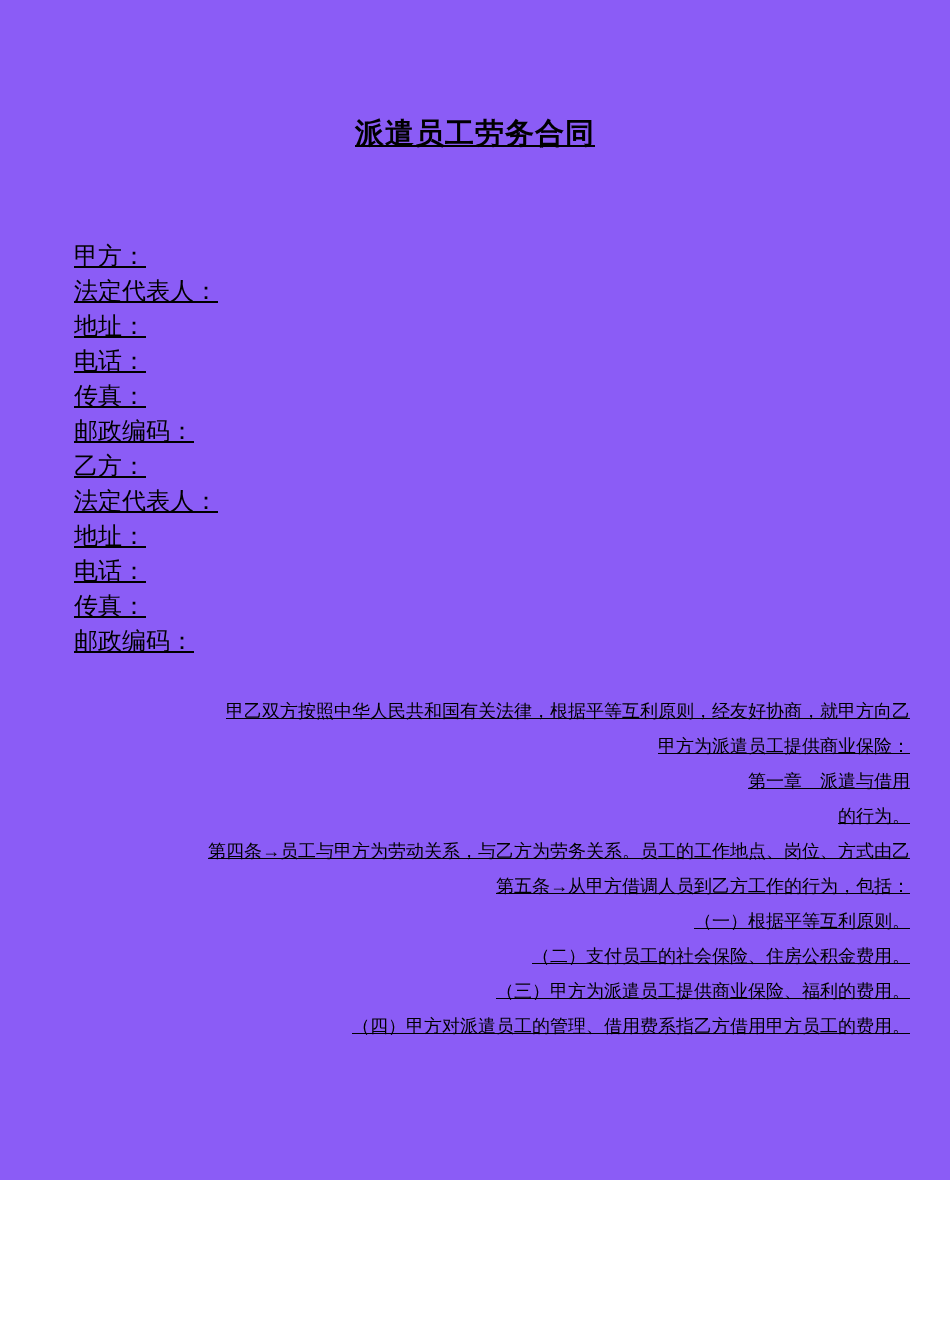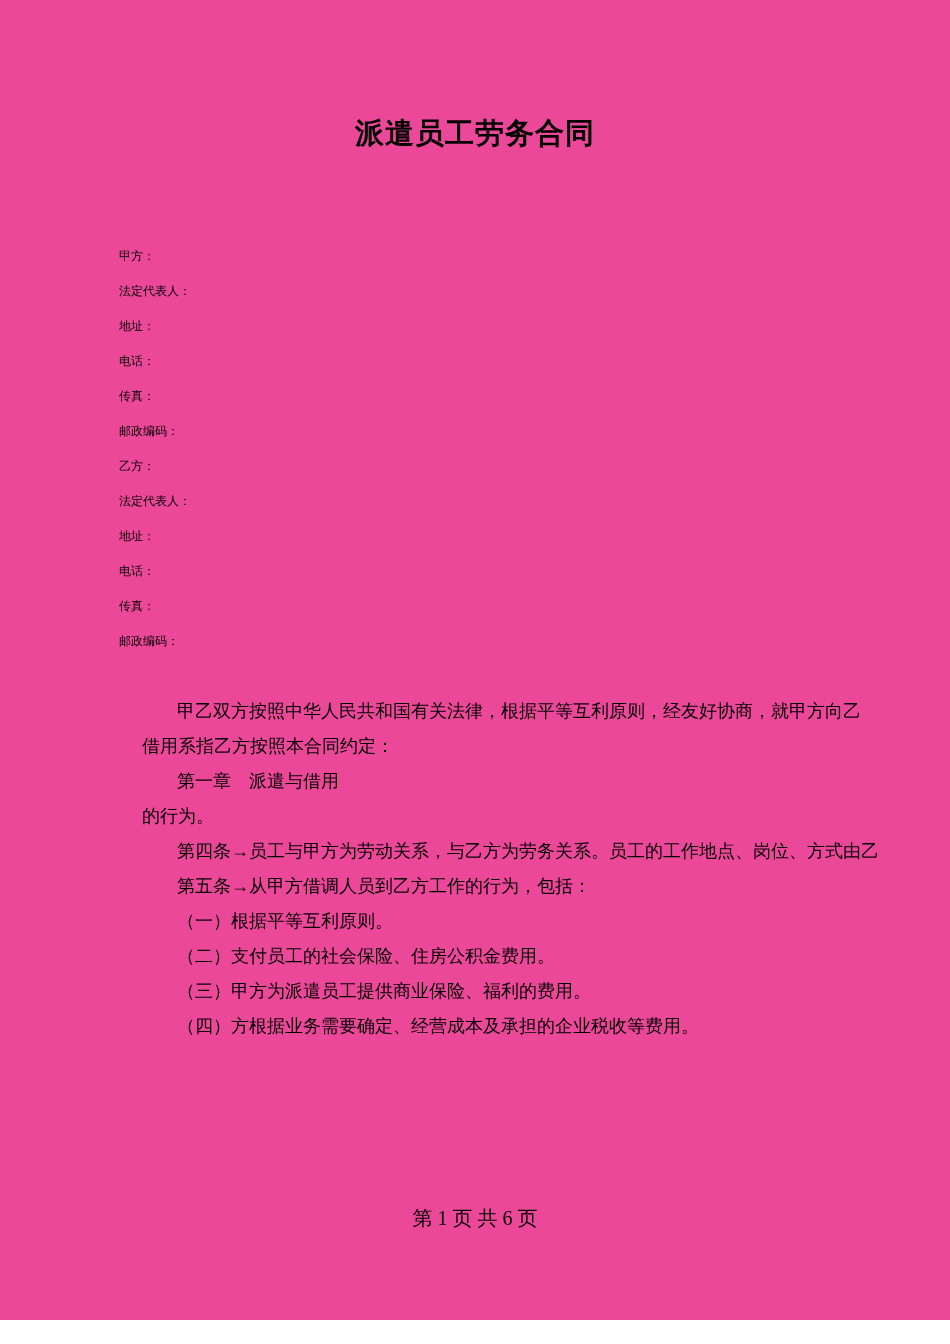--- a/index.html
+++ b/index.html
@@ -3,50 +3,52 @@
 <meta charset="utf-8">
 <style>
   html, body {
     margin: 0;
     padding: 0;
     background: #ffffff;
   }
   .page {
     position: relative;
     width: 950px;
-    height: 1320px;
-    background: #ec4899;
+    height: 1180px;
+    background: #8b5cf6;
     color: #000000;
     font-family: "Liberation Serif", "DejaVu Serif", serif;
     overflow: hidden;
+    text-decoration: underline;
   }
   .doc-title {
     margin: 0;
     padding-top: 112px;
     height: 42px;
     line-height: 42px;
     text-align: center;
     font-size: 29px;
     font-weight: bold;
     letter-spacing: 1px;
   }
   .fields {
     margin: 0;
   }
   .fields-a { margin-top: 85px; }
   .fields-b { }
   .field-line {
     height: 35px;
     line-height: 35px;
-    font-size: 12px;
-    padding-left: 119px;
+    font-size: 24px;
+    padding-left: 74px;
     white-space: nowrap;
   }
   .body-block {
     margin-top: 35px;
+    text-align: right;
   }
   .body-line {
     height: 35px;
     line-height: 35px;
     font-size: 18px;
     margin-left: 142px;
     margin-right: 40px;
     white-space: nowrap;
   }
   .body-line.indent {
@@ -82,26 +84,26 @@
       <div class="field-line">乙方：</div>
       <div class="field-line">法定代表人：</div>
       <div class="field-line">地址：</div>
       <div class="field-line">电话：</div>
       <div class="field-line">传真：</div>
       <div class="field-line">邮政编码：</div>
     </div>
 
   <div class="body-block" id="contract-body">
       <div class="body-line indent">甲乙双方按照中华人民共和国有关法律，根据平等互利原则，经友好协商，就甲方向乙</div>
-      <div class="body-line">借用系指乙方按照本合同约定：</div>
+      <div class="body-line">甲方为派遣员工提供商业保险：</div>
       <div class="body-line indent">第一章　派遣与借用</div>
       <div class="body-line">的行为。</div>
       <div class="body-line indent">第四条→员工与甲方为劳动关系，与乙方为劳务关系。员工的工作地点、岗位、方式由乙</div>
       <div class="body-line indent">第五条→从甲方借调人员到乙方工作的行为，包括：</div>
       <div class="body-line indent">（一）根据平等互利原则。</div>
       <div class="body-line indent">（二）支付员工的社会保险、住房公积金费用。</div>
       <div class="body-line indent">（三）甲方为派遣员工提供商业保险、福利的费用。</div>
-      <div class="body-line indent">（四）方根据业务需要确定、经营成本及承担的企业税收等费用。</div>
+      <div class="body-line indent">（四）甲方对派遣员工的管理、借用费系指乙方借用甲方员工的费用。</div>
     </div>
 
   <div class="page-footer">第 1 页 共 6 页</div>
 
 </div>
 
 </body></html>

